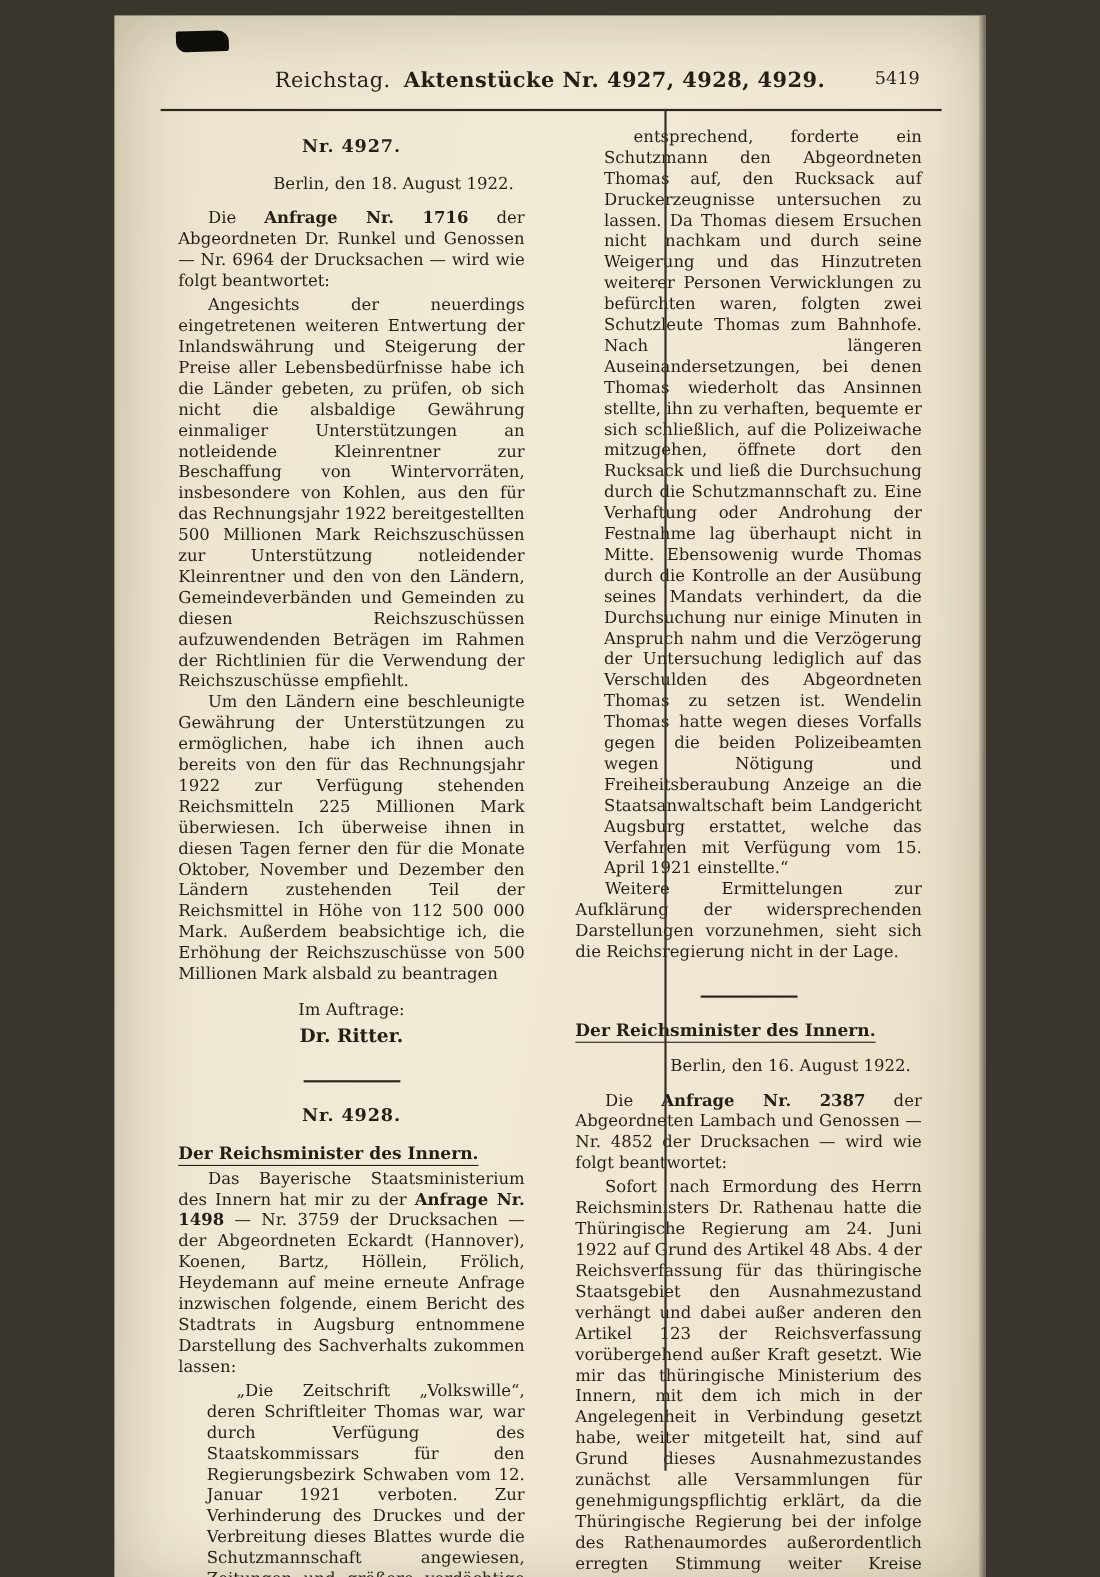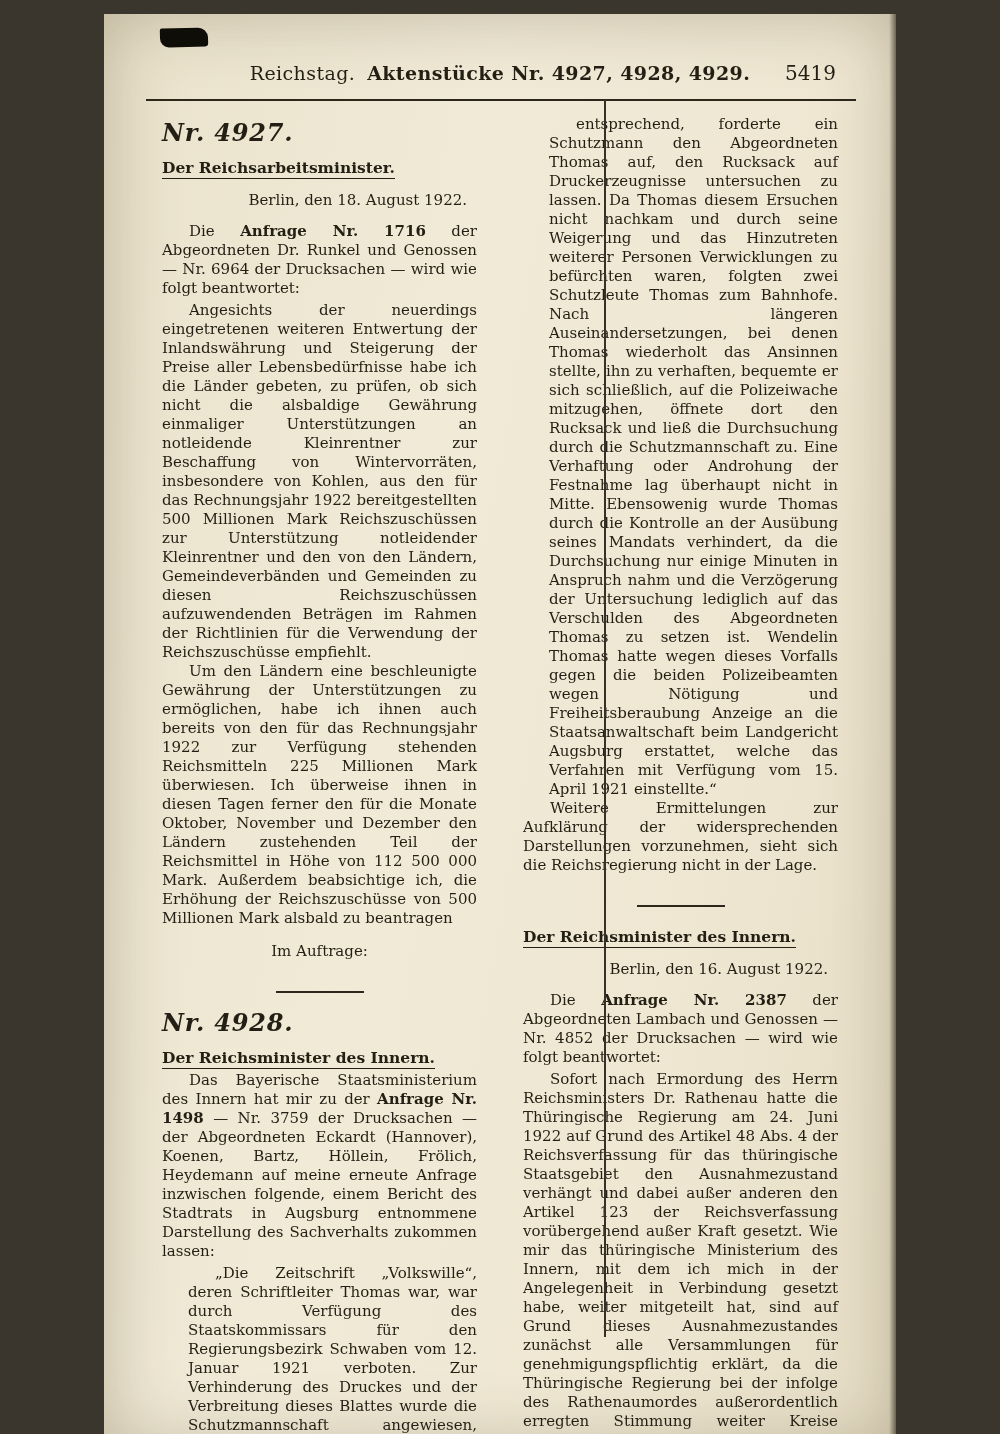--- a/index.html
+++ b/index.html
@@ -12,28 +12,28 @@
   }
   .edge-shade { position:absolute; right:0; top:0; bottom:0; width:7px;
     background:linear-gradient(to left, rgba(25,20,10,.55), rgba(25,20,10,0)); pointer-events:none; }
   .scan-artifact { position:absolute; top:14px; left:56px; width:48px; height:19px;
     background:#0f0d08; border-radius:2px 10px 3px 9px; transform:rotate(-1.5deg); }
 
   .page-header { position:relative; height:30px; margin-top:48px; }
   .header-center { text-align:center; font-size:19px; letter-spacing:.4px; }
   .journal { font-weight:normal; margin-right:12px; }
   .doc-title { font-weight:bold; }
-  .page-number { position:absolute; right:60px; top:-1px; font-size:20px; }
+  .page-number { position:absolute; right:60px; top:-1px; font-size:16px; }
   .header-rule { border-top:2px solid #2c261b; margin:7px 40px 0 42px; }
 
   .columns { position:relative; display:flex; gap:46px; padding:14px 58px 0 58px; min-height:1238px; }
   .column-divider { position:absolute; left:500px; top:-2px; height:1238px; width:1.5px; background:#36niceguy; background:#363028; }
   .col { width:419px; text-align:justify; font-size:15px; line-height:19px; }
 
-  .section-heading { font-weight:bold; font-size:24px; margin:8px 0 16px; letter-spacing:.8px;font-style:italic; }
+  .section-heading { text-align:center; font-weight:bold; font-size:16px; margin:8px 0 16px; letter-spacing:.8px; }
   .minister { font-weight:bold; font-size:15.5px; margin:0 0 4px; text-align:left; }
   .minister .u { border-bottom:1.5px solid #241f14; padding-bottom:1px; }
   .dateline { text-align:right; padding-right:10px; margin:14px 0 12px; }
   p.body { text-indent:1.8em; margin:0; }
   p.intro { margin-bottom:3px; }
   .emph { font-weight:bold; }
   .quote { padding-left:26px; }
   .cont { text-indent:0; }
   .signoff { text-align:center; margin-top:14px; }
   .signature { text-align:center; font-weight:bold; font-size:17px; margin-top:5px; }
@@ -60,26 +60,26 @@
     </div>
     <span class="page-number">5419</span>
   </header>
   <div class="header-rule"></div>
 
   <main class="columns">
     <div class="column-divider"></div>
 
     <section class="col">
       <h2 class="section-heading">Nr. 4927.</h2>
-      <p class="minister"><span class="u">Der Reichsarbeitsminister.</span></p>
       <p class="dateline">Berlin, den 18. August 1922.</p>
       <p class="body intro"><span>Die </span><span class="emph">Anfrage Nr. 1716</span><span> der Abgeordneten Dr. Runkel und Genossen — Nr. 6964 der Drucksachen — wird wie folgt beantwortet:</span></p>
       <p class="body">Angesichts der neuerdings eingetretenen weiteren Entwertung der Inlandswährung und Steigerung der Preise aller Lebensbedürfnisse habe ich die Länder gebeten, zu prüfen, ob sich nicht die alsbaldige Gewährung einmaliger Unterstützungen an notleidende Kleinrentner zur Beschaffung von Wintervorräten, insbesondere von Kohlen, aus den für das Rechnungsjahr 1922 bereitgestellten 500 Millionen Mark Reichszuschüssen zur Unterstützung notleidender Kleinrentner und den von den Ländern, Gemeindeverbänden und Gemeinden zu diesen Reichszuschüssen aufzuwendenden Beträgen im Rahmen der Richtlinien für die Verwendung der Reichszuschüsse empfiehlt.</p>
       <p class="body">Um den Ländern eine beschleunigte Gewährung der Unterstützungen zu ermöglichen, habe ich ihnen auch bereits von den für das Rechnungsjahr 1922 zur Verfügung stehenden Reichsmitteln 225 Millionen Mark überwiesen. Ich überweise ihnen in diesen Tagen ferner den für die Monate Oktober, November und Dezember den Ländern zustehenden Teil der Reichsmittel in Höhe von 112 500 000 Mark. Außerdem beabsichtige ich, die Erhöhung der Reichszuschüsse von 500 Millionen Mark alsbald zu beantragen</p>
       <p class="signoff">Im Auftrage:</p>
+      <p class="signature">Dr. Ritter.</p>
 
       <div class="section-divider"></div>
 
       <h2 class="section-heading">Nr. 4928.</h2>
       <p class="minister"><span class="u">Der Reichsminister des Innern.</span></p>
       <p class="body intro"><span>Das Bayerische Staatsministerium des Innern hat mir zu der </span><span class="emph">Anfrage Nr. 1498</span><span> — Nr. 3759 der Drucksachen — der Abgeordneten Eckardt (Hannover), Koenen, Bartz, Höllein, Frölich, Heydemann auf meine erneute Anfrage inzwischen folgende, einem Bericht des Stadtrats in Augsburg entnommene Darstellung des Sachverhalts zukommen lassen:</span></p>
       <p class="body quote">„Die Zeitschrift „Volkswille“, deren Schriftleiter Thomas war, war durch Verfügung des Staatskommissars für den Regierungsbezirk Schwaben vom 12. Januar 1921 verboten. Zur Verhinderung des Druckes und der Verbreitung dieses Blattes wurde die Schutzmannschaft angewiesen, Zeitungen und größere verdächtige Pakete, die aus den Geschäftsräumen der Schriftleitung verbracht werden, zu untersuchen. Am Abend des 1. März wurden mehrere Pakete mit Zeitungen in das Redaktionsgebäude getragen. Kurze Zeit hernach betrat Schriftleiter Wendelin Thomas das Redaktionsgebäude des „Volkswille“ ohne Gepäck und verließ es gegen 9¾ Uhr mit einem vollbepackten Rucksack. Dem Auftrage des Stadtrats</p>
     </section>
 
     <section class="col">

